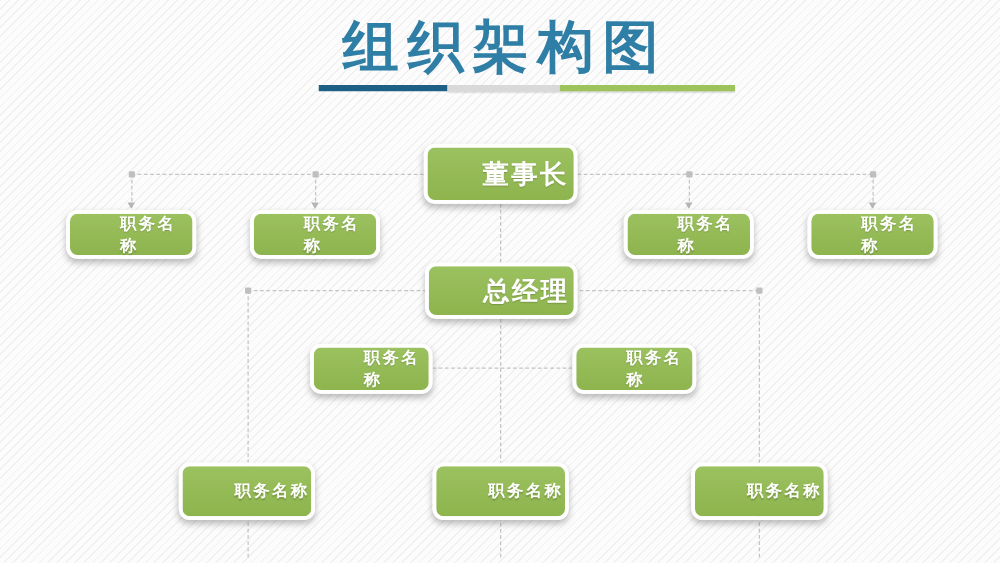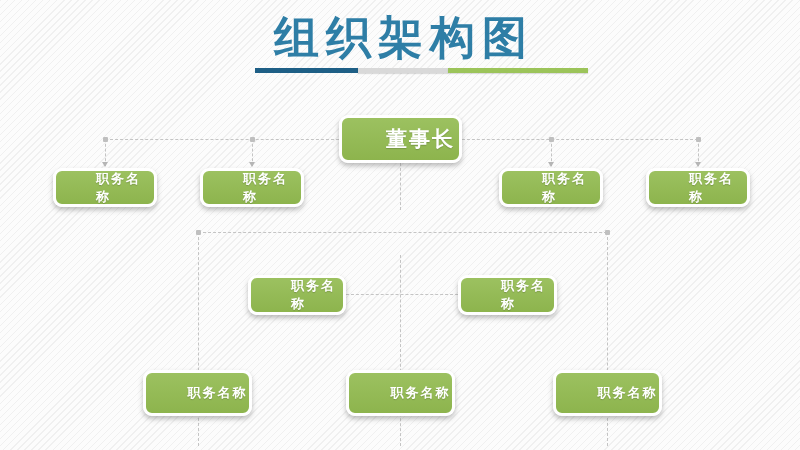--- a/index.html
+++ b/index.html
@@ -102,20 +102,23 @@
   <div class="node sm" style="left:200px;top:168px;width:104px;height:39px;">
     <span>职务名称</span>
   </div>
   <div class="node sm" style="left:499px;top:168px;width:104px;height:39px;">
     <span>职务名称</span>
   </div>
   <div class="node sm" style="left:646px;top:168px;width:104px;height:39px;">
     <span>职务名称</span>
   </div>
 
+  <div class="node lg" style="left:340px;top:210px;width:122px;height:45px;">
+    <span>总经理</span>
+  </div>
 
   <div class="node sm" style="left:248px;top:275px;width:98px;height:40px;">
     <span>职务名称</span>
   </div>
   <div class="node sm" style="left:458px;top:275px;width:99px;height:40px;">
     <span>职务名称</span>
   </div>
 
   <div class="node sm" style="left:143px;top:370px;width:109px;height:46px;">
     <span>职务名称</span>

